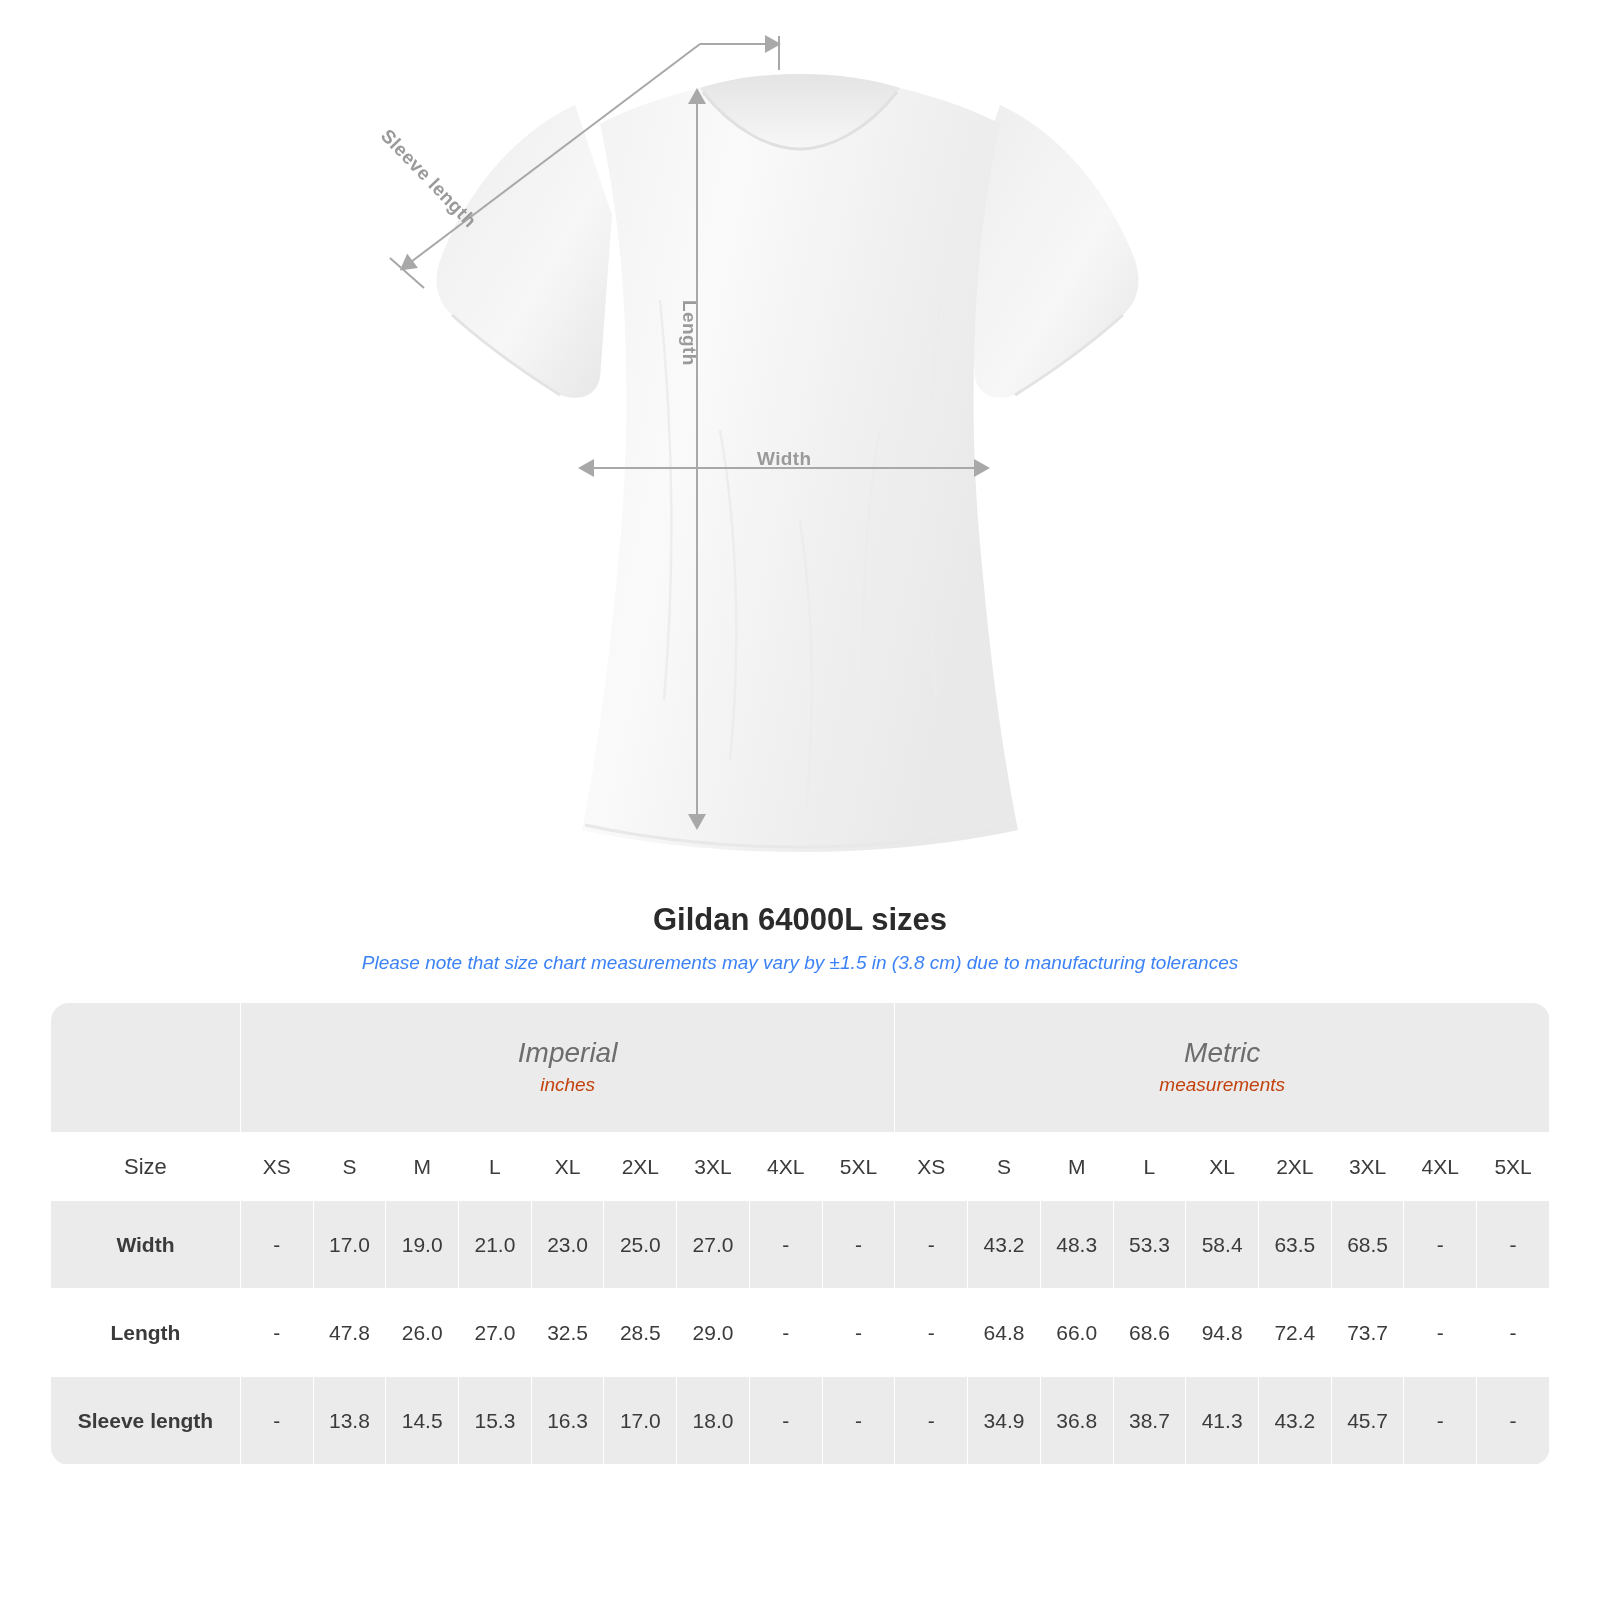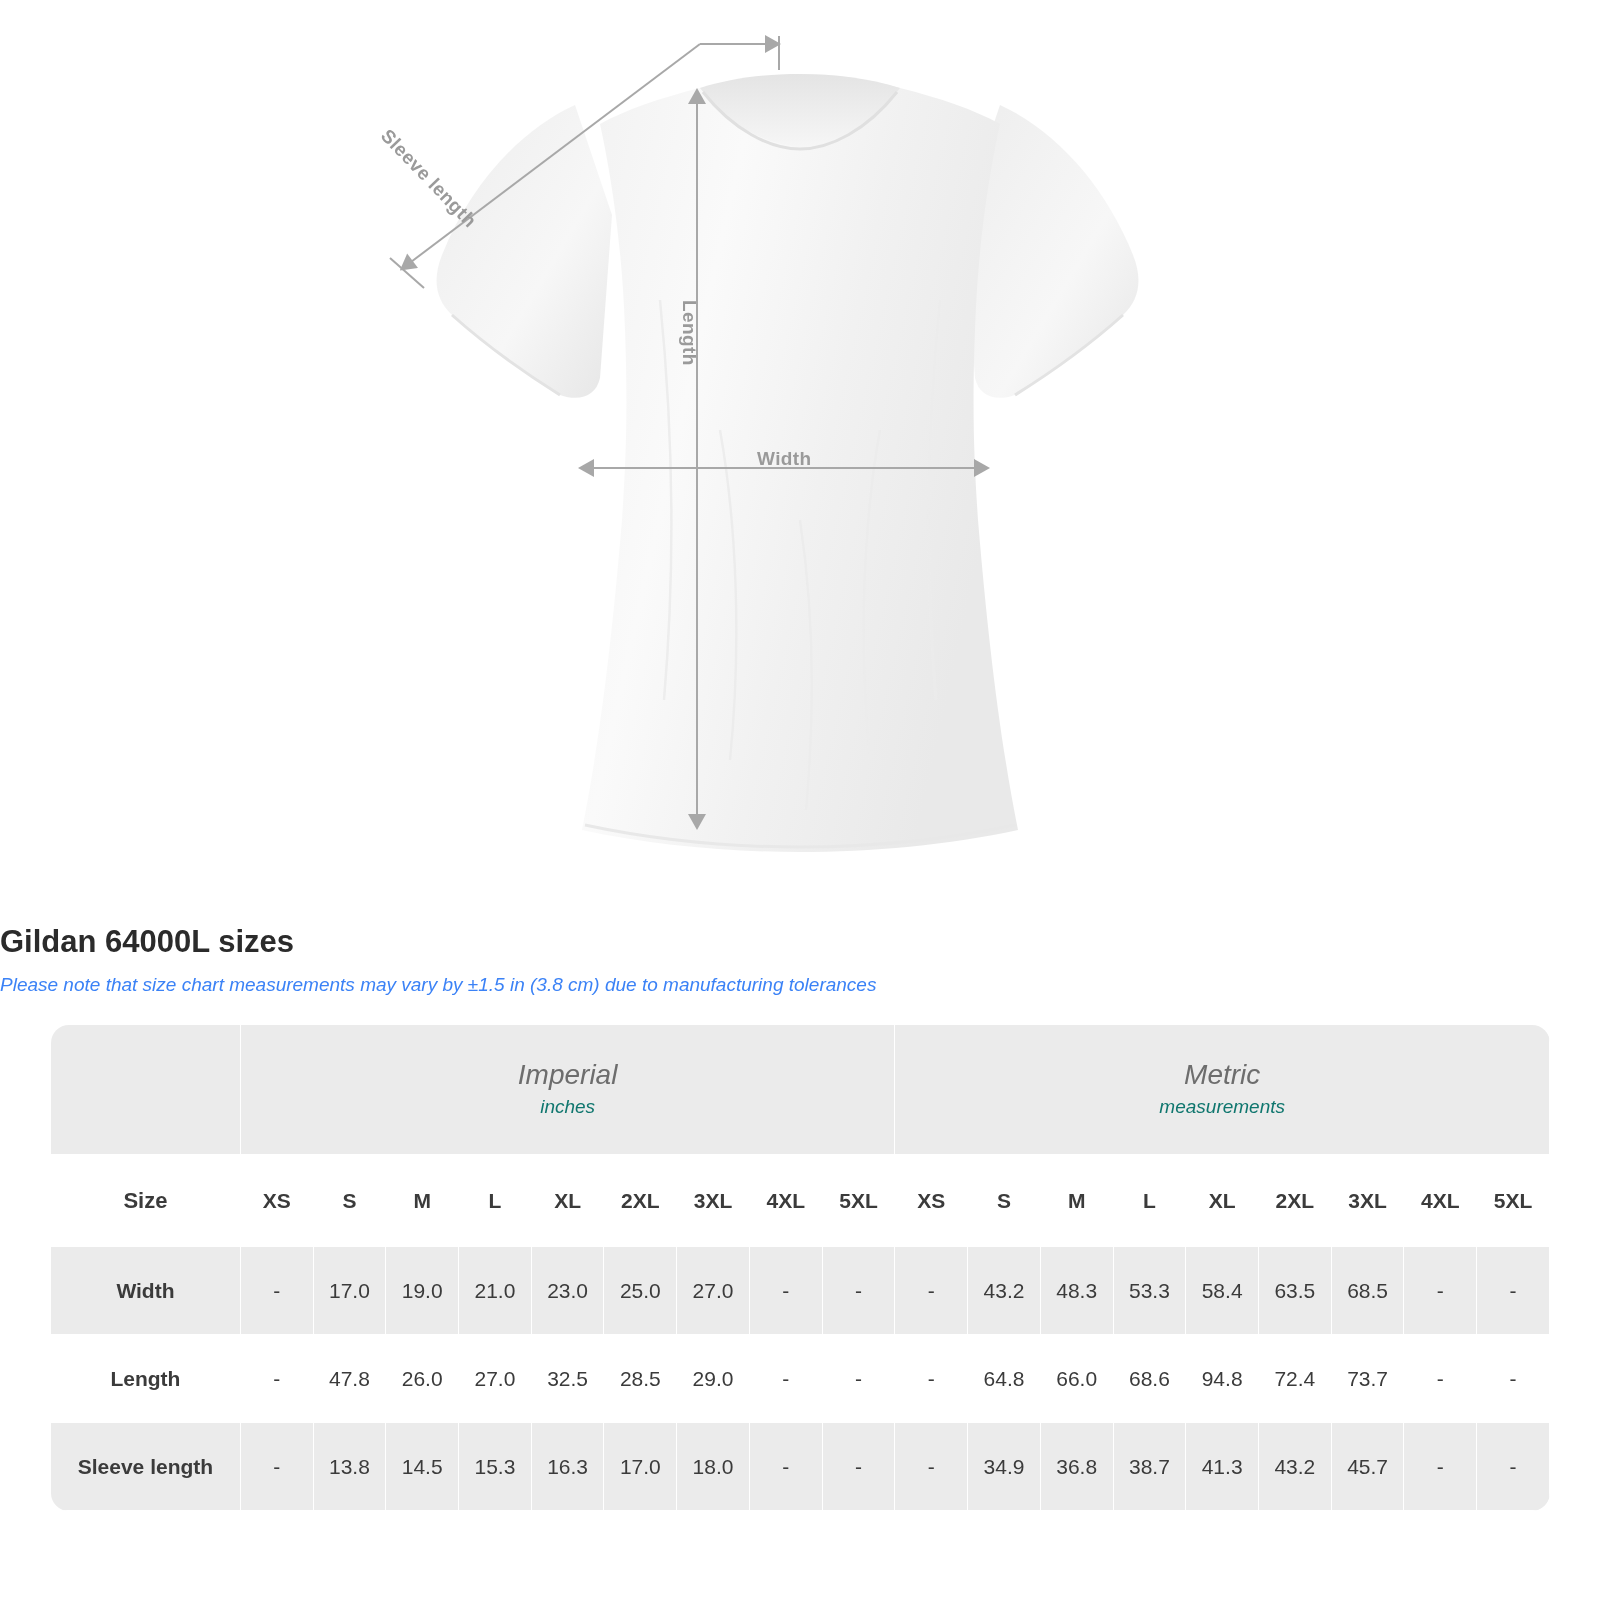--- a/index.html
+++ b/index.html
@@ -36,21 +36,21 @@
     transform: rotate(90deg);
     transform-origin: left top;
   }
   .dim-label.sleeve-label {
     left: 392px; top: 125px;
     transform: rotate(46deg);
     transform-origin: left top;
   }
 
   
-  .title-block { text-align: left; margin-top: 24px; }
+  .title-block { text-align: center; margin-top: 2px; }
   .chart-title {
     font-size: 31px;
     font-weight: bold;
     color: #2b2b2b;
     margin: 0;
   }
   .chart-note {
     font-size: 19px;
     font-style: italic;
     color: #3b82f6;
@@ -85,28 +85,28 @@
   .unit-name {
     font-size: 28px;
     font-weight: normal;
     font-style: italic;
     color: #6d6d6d;
     line-height: 1.25;
   }
   .unit-sub {
     font-size: 19px;
     font-style: italic;
-    color: #0f766e;
+    color: #c2410c;
     line-height: 1.6;
   }
   
   .size-row td {
-    height: 92px;
+    height: 68px;
     background: #ffffff;
-    font-weight: bold;
+    font-weight: normal;
     color: #4a4a4a;
     font-size: 21px;
     vertical-align: middle;
   }
   .size-row td.rowhead { font-size: 22px; }
   
   .data-row td { height: 88px; vertical-align: middle; }
   .data-row.shaded td { background: #ebebeb; }
   .data-row.plain td { background: #ffffff; }
   .rowhead {

